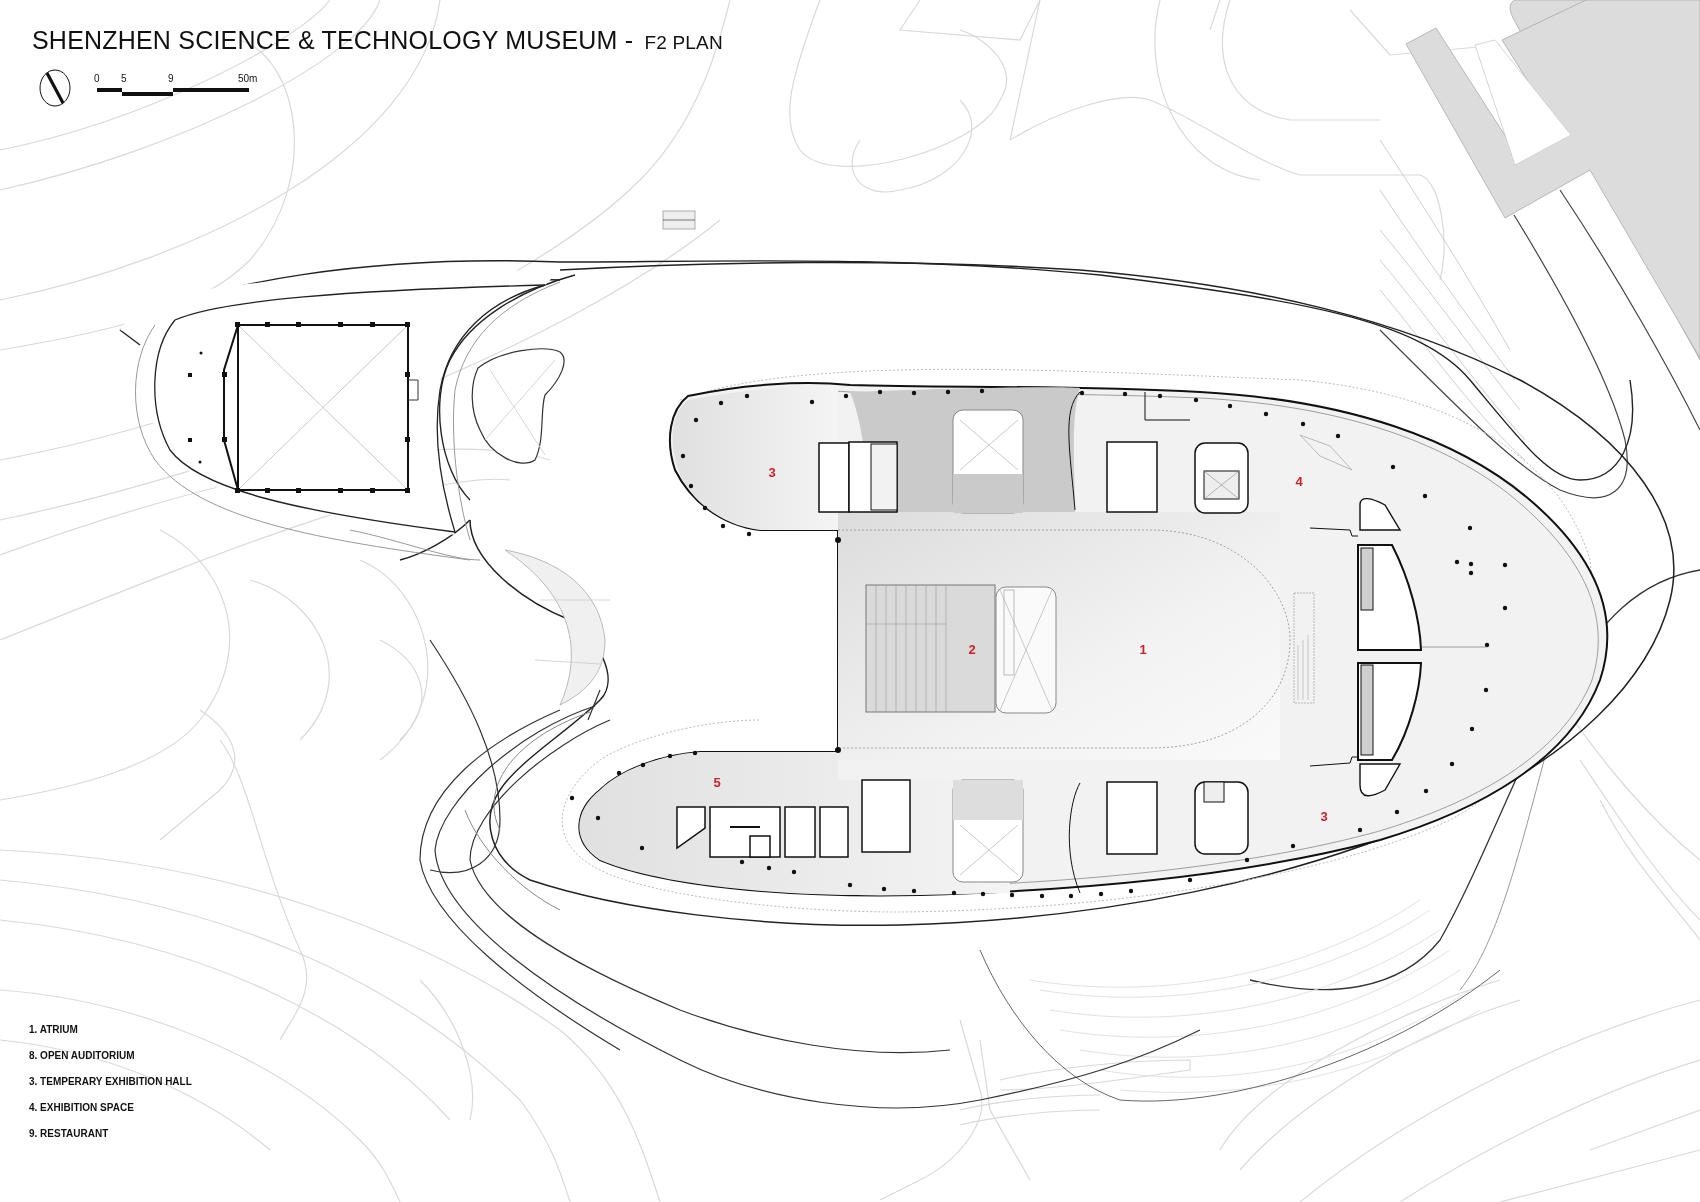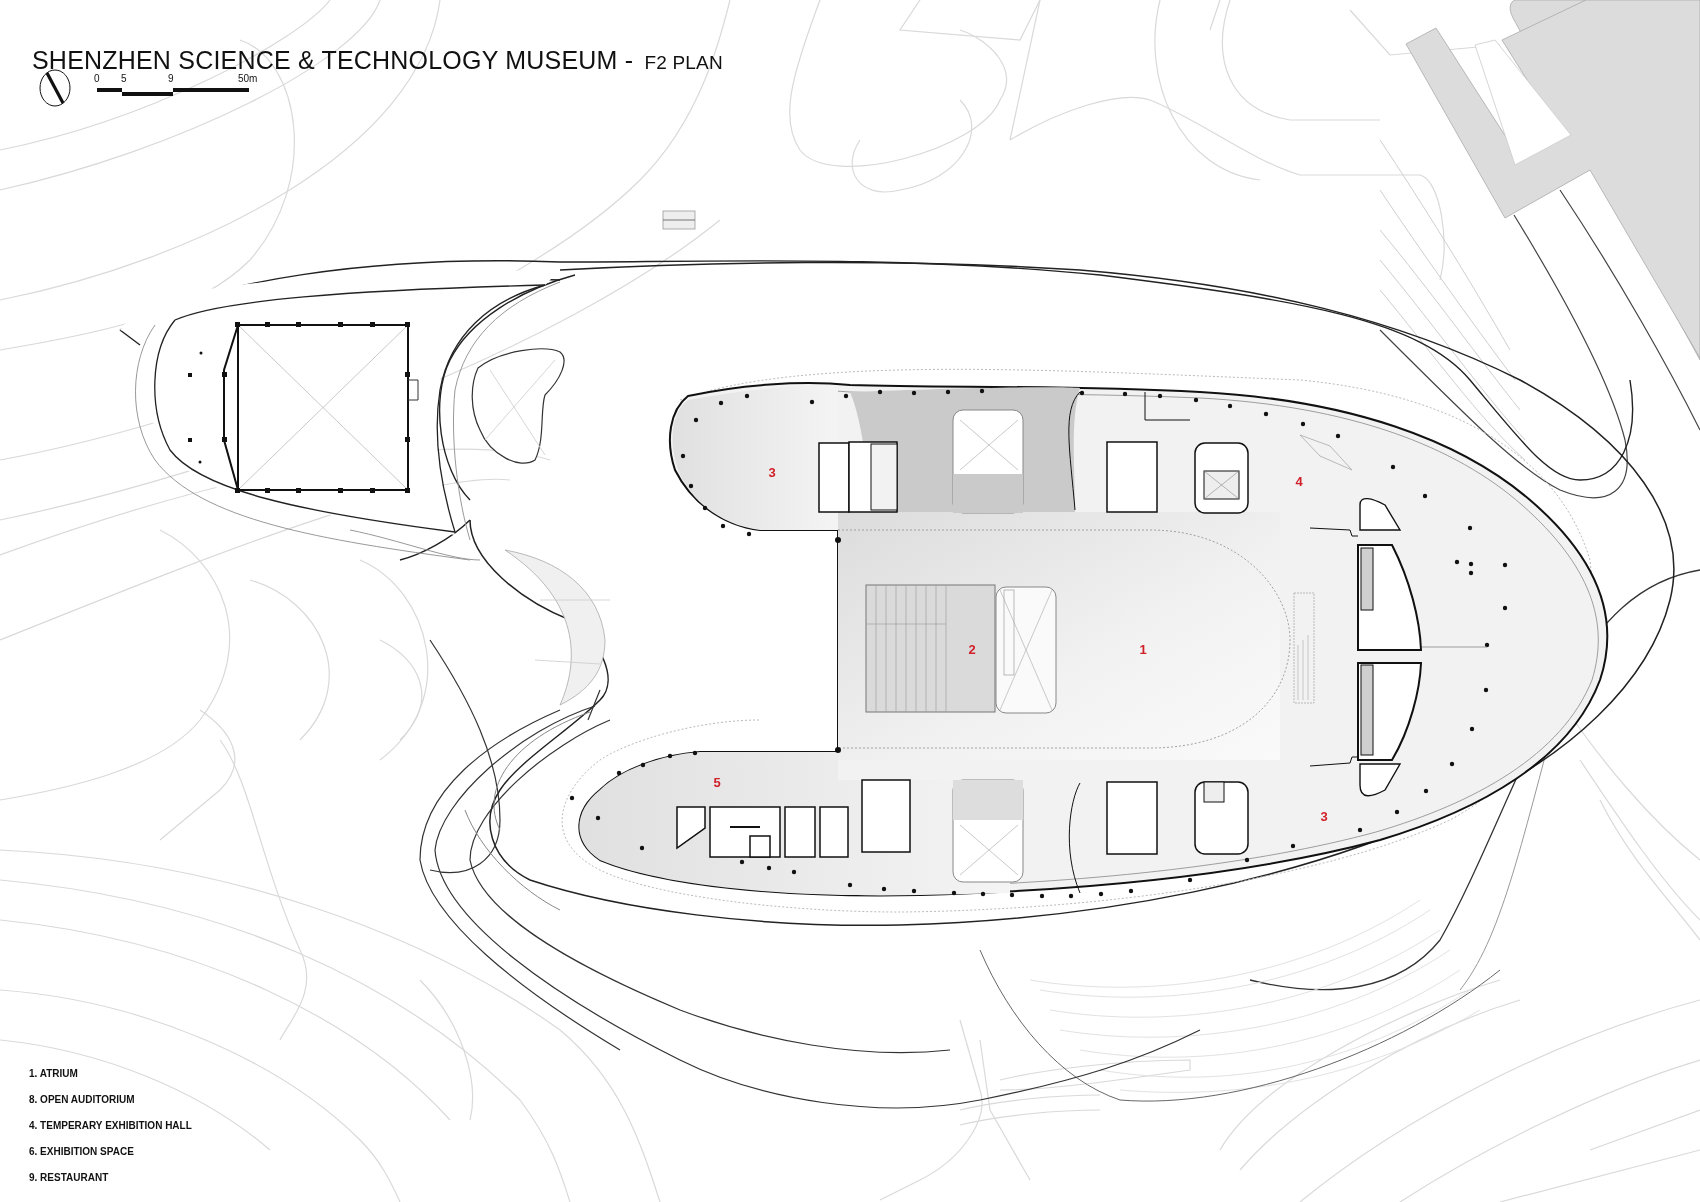--- a/index.html
+++ b/index.html
@@ -1,25 +1,25 @@
 <!DOCTYPE html>
 <html><head>
 <meta charset="utf-8">
 <style>
   html, body { margin: 0; padding: 0; background: #ffffff; }
   body { width: 1700px; height: 1202px; position: relative; overflow: hidden;
          font-family: "Liberation Sans", sans-serif; }
   #plan { position: absolute; left: 0; top: 0; width: 1700px; height: 1202px; }
-  .title { position: absolute; left: 32px; top: 46px; font-size: 25px; color: #111;
+  .title { position: absolute; left: 32px; top: 26px; font-size: 25px; color: #111;
            letter-spacing: 0.2px; white-space: nowrap; font-family: "Liberation Sans", sans-serif; }
   .title .sub { font-size: 19px; margin-left: 4px; }
   .north { position: absolute; left: 38px; top: 68px; width: 34px; height: 40px; }
   .scale-labels { position: absolute; left: 92px; top: 73px; width: 190px; height: 14px; font-size: 10px; color: #111; }
   .scale-labels span { position: absolute; top: 0; }
-  .legend { position: absolute; left: 29px; top: 1068px; font-size: 10px; font-weight: bold; color: #111;
+  .legend { position: absolute; left: 29px; top: 1024px; font-size: 10px; font-weight: bold; color: #111;
             font-family: "Liberation Sans", sans-serif; }
   .legend div { height: 26px; line-height: 12px; white-space: nowrap; }
   .room-label { position: absolute; color: #d0202a; font-size: 13px; font-weight: bold;
                 font-family: "Liberation Sans", sans-serif; transform: translate(-50%, -50%); }
 </style>
 </head>
 <body>
 
 <svg id="plan" viewBox="0 0 1700 1202" xmlns="http://www.w3.org/2000/svg">
   <defs>
@@ -387,16 +387,16 @@
 <div class="room-label" style="left:772px;top:472px">3</div>
 <div class="room-label" style="left:972px;top:649px">2</div>
 <div class="room-label" style="left:1143px;top:649px">1</div>
 <div class="room-label" style="left:1299px;top:481px">4</div>
 <div class="room-label" style="left:717px;top:782px">5</div>
 <div class="room-label" style="left:1324px;top:816px">3</div>
 
 <div class="legend">
   <div>1. ATRIUM</div>
   <div>8. OPEN AUDITORIUM</div>
-  <div>4. TEMPERARY EXHIBITION HALL</div>
-  <div>6. EXHIBITION SPACE</div>
+  <div>3. TEMPERARY EXHIBITION HALL</div>
+  <div>4. EXHIBITION SPACE</div>
   <div>9. RESTAURANT</div>
 </div>
 
 </body></html>

